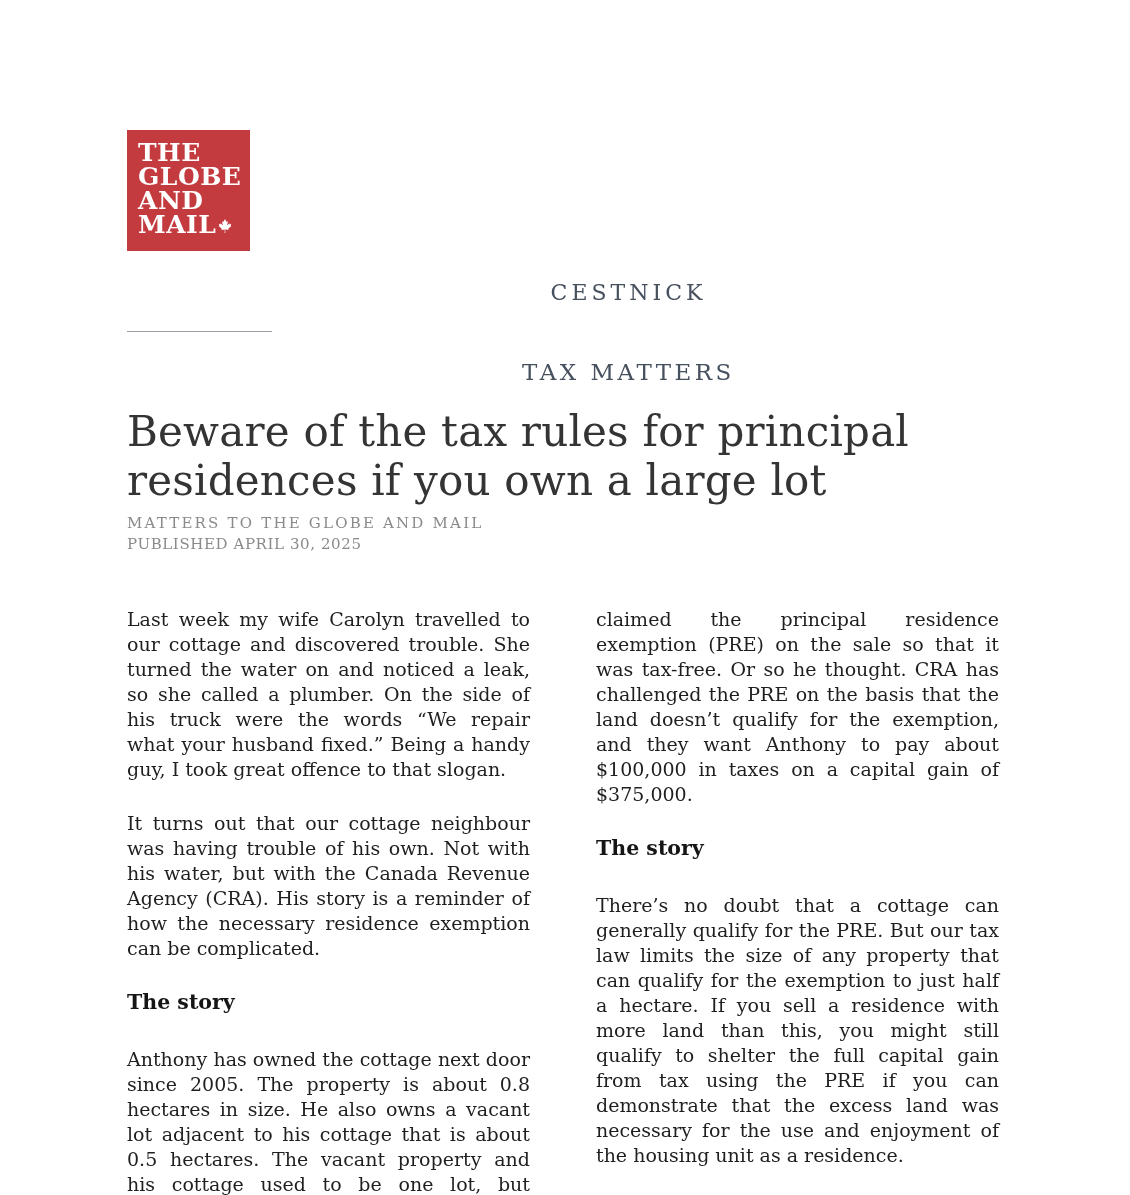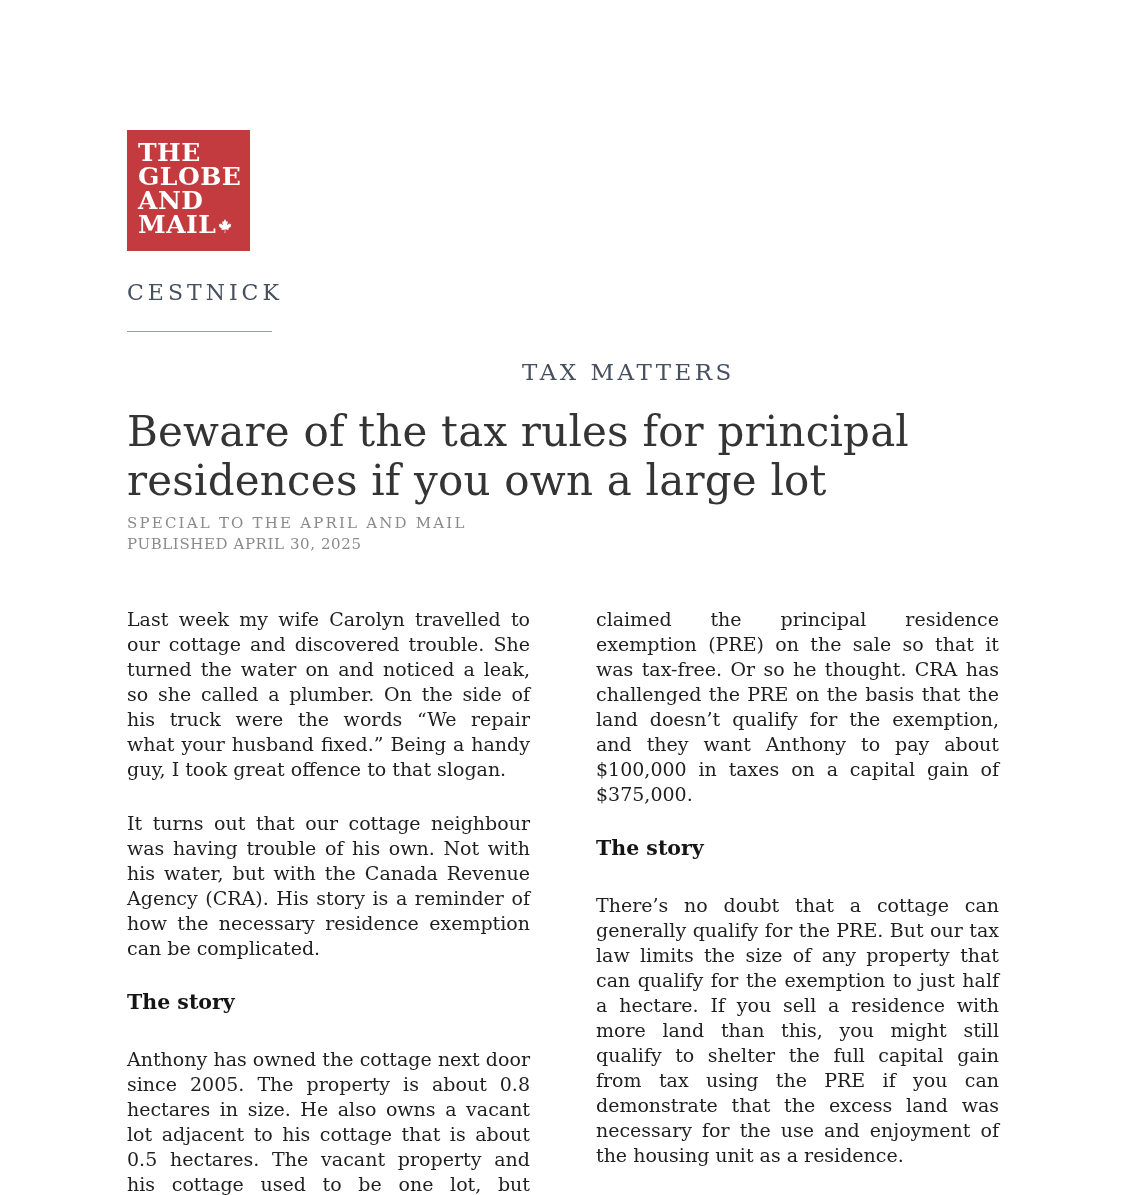--- a/index.html
+++ b/index.html
@@ -42,20 +42,21 @@
     margin-left: 2px;
     vertical-align: baseline;
   }
   .leaf-icon svg { display: block; width: 100%; height: 100%; }
 
   .author {
     margin-top: 29px;
     font-size: 22px;
     letter-spacing: 4px;
     color: #47505e;
+    text-align: center;
   }
   .rule {
     width: 145px;
     height: 0;
     border: none;
     border-top: 1.5px solid #9aa0a6;
     margin: 26px 0 0 0;
   }
   .kicker {
     margin-top: 27px;
@@ -127,21 +128,21 @@
   </div>
 
   <div class="author">CESTNICK</div>
 
   <hr class="rule">
 
   <div class="kicker">TAX MATTERS</div>
 
   <h1 class="headline">Beware of the tax rules for principal residences if you own a large lot</h1>
 
-  <div class="byline">SPECIAL TO THE APRIL AND MAIL</div>
+  <div class="byline">MATTERS TO THE GLOBE AND MAIL</div>
   <div class="published">PUBLISHED APRIL 30, 2025</div>
 
   <div class="columns">
     <div class="col">
       <p>Last week my wife Carolyn travelled to our cottage and discovered trouble. She turned the water on and noticed a leak, so she called a plumber. On the side of his truck were the words “We repair what your husband fixed.” Being a handy guy, I took great offence to that slogan.</p>
       <p>It turns out that our cottage neighbour was having trouble of his own. Not with his water, but with the Canada Revenue Agency (CRA). His story is a reminder of how the necessary residence exemption can be complicated.</p>
       <h3>The story</h3>
       <p>Anthony has owned the cottage next door since 2005. The property is about 0.8 hectares in size. He also owns a vacant lot adjacent to his cottage that is about 0.5 hectares. The vacant property and his cottage used to be one lot, but Anthony severed the properties five years ago</p>
     </div>
     <div class="col">

